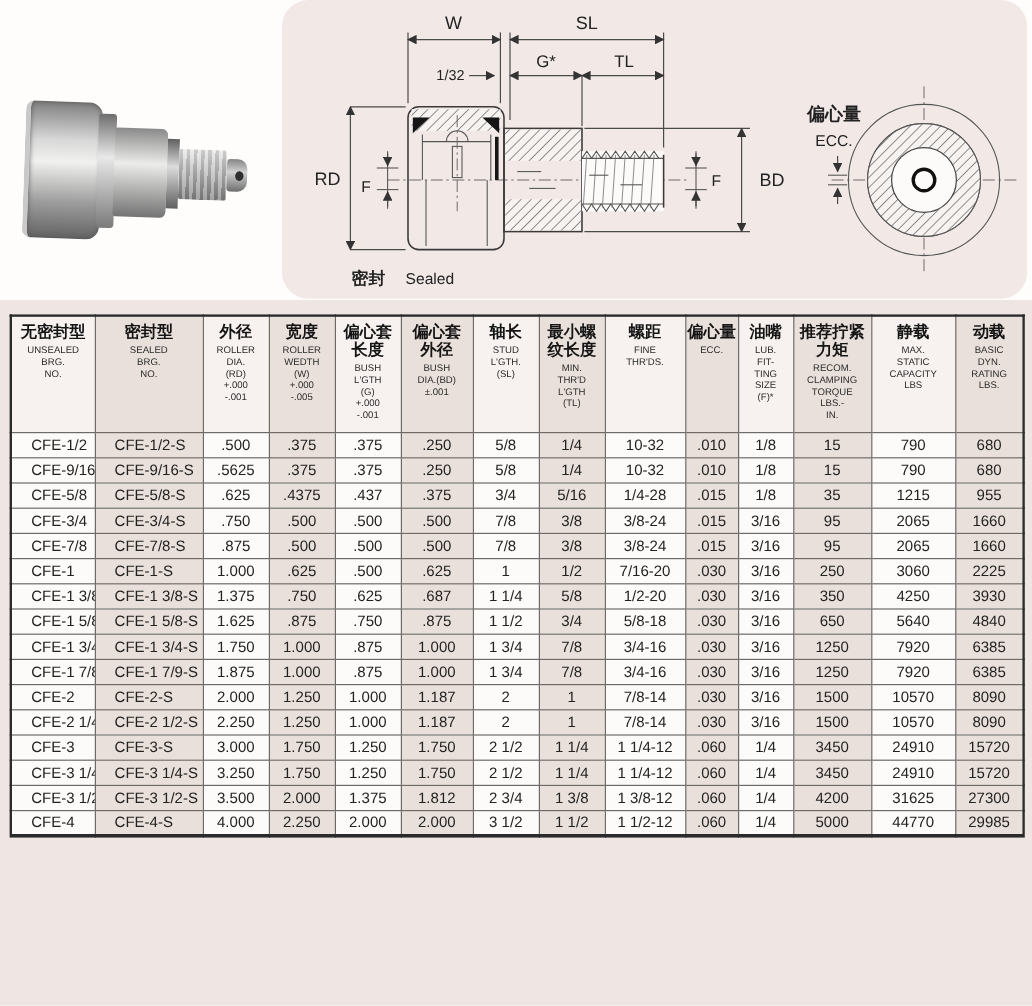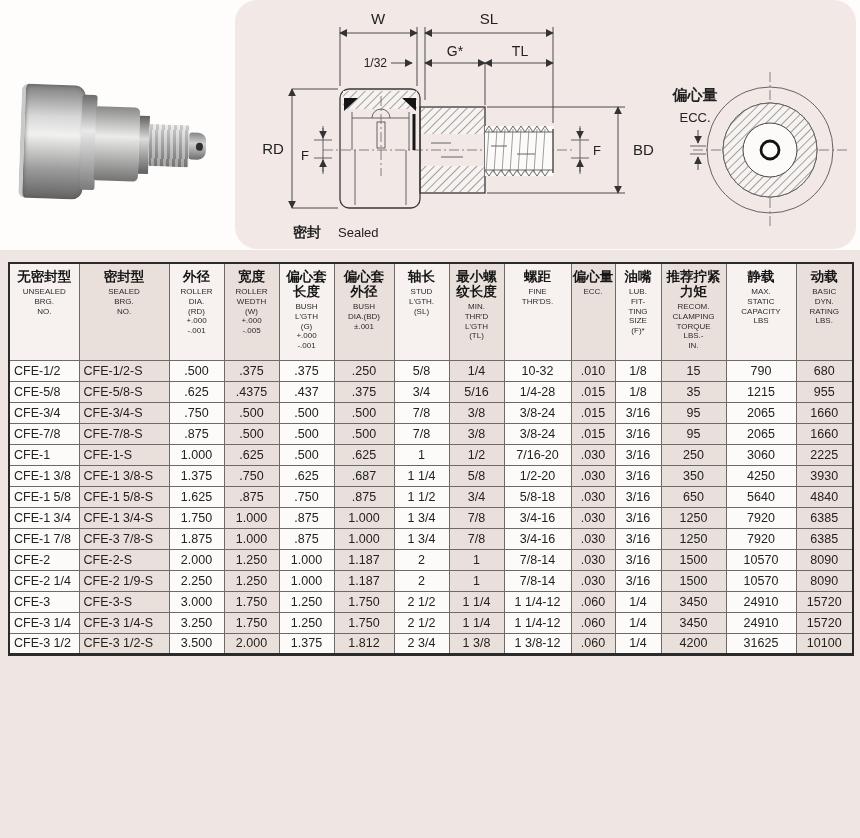--- a/index.html
+++ b/index.html
@@ -44,21 +44,21 @@
   table.spec {
     position:absolute; left:8px; top:12px;
     border-collapse:collapse; table-layout:fixed; width:844px;
     background:#fcfbfa; border:2px solid #2b2b2b; border-bottom-width:3px;
   }
   .spec th, .spec td { border:1px solid #6e6a68; overflow:hidden; }
   .spec thead tr { height:97px; }
   .spec th { vertical-align:top; padding:5px 1px 0 1px; background:#f7f2f0; font-weight:normal; }
   .spec tbody tr { height:21px; }
   .spec td { font-size:12.5px; text-align:center; padding:0 1px; white-space:nowrap; color:#222; }
-  .spec td.left { text-align:left; padding-left:4px; }
+  .spec td.left { text-align:left; padding-left:16px; }
   .spec th.tint, .spec td.tint { background:#eae0db; }
   .zh { font-size:13.5px; font-weight:700; line-height:1.12; white-space:pre-line; color:#151515; }
   .en { font-size:8px; line-height:1.22; margin-top:3px; white-space:pre-line; color:#2b2b2b; letter-spacing:0; }
 
   
   .ln   { stroke:#3a3a3a; stroke-width:1.3; fill:none; }
   .thin { stroke:#555; stroke-width:0.9; fill:none; }
   .dim  { stroke:#4a4a4a; stroke-width:1; fill:none; }
   .cl   { stroke:#666; stroke-width:0.8; fill:none; stroke-dasharray:10 3 2 3; }
   .dtxt { font-family:"Liberation Sans", sans-serif; fill:#222; }
@@ -333,20 +333,36 @@
           <td>5/8</td>
           <td class="tint">1/4</td>
           <td>10-32</td>
           <td class="tint">.010</td>
           <td>1/8</td>
           <td class="tint">15</td>
           <td>790</td>
           <td class="tint">680</td>
         </tr>
         <tr>
+          <td class="left">CFE-9/16</td>
+          <td class="tint left">CFE-9/16-S</td>
+          <td>.5625</td>
+          <td class="tint">.375</td>
+          <td>.375</td>
+          <td class="tint">.250</td>
+          <td>5/8</td>
+          <td class="tint">1/4</td>
+          <td>10-32</td>
+          <td class="tint">.010</td>
+          <td>1/8</td>
+          <td class="tint">15</td>
+          <td>790</td>
+          <td class="tint">680</td>
+        </tr>
+        <tr>
           <td class="left">CFE-5/8</td>
           <td class="tint left">CFE-5/8-S</td>
           <td>.625</td>
           <td class="tint">.4375</td>
           <td>.437</td>
           <td class="tint">.375</td>
           <td>3/4</td>
           <td class="tint">5/16</td>
           <td>1/4-28</td>
           <td class="tint">.015</td>
@@ -446,21 +462,21 @@
           <td class="tint">7/8</td>
           <td>3/4-16</td>
           <td class="tint">.030</td>
           <td>3/16</td>
           <td class="tint">1250</td>
           <td>7920</td>
           <td class="tint">6385</td>
         </tr>
         <tr>
           <td class="left">CFE-1 7/8</td>
-          <td class="tint left">CFE-3 7/8-S</td>
+          <td class="tint left">CFE-1 7/9-S</td>
           <td>1.875</td>
           <td class="tint">1.000</td>
           <td>.875</td>
           <td class="tint">1.000</td>
           <td>1 3/4</td>
           <td class="tint">7/8</td>
           <td>3/4-16</td>
           <td class="tint">.030</td>
           <td>3/16</td>
           <td class="tint">1250</td>
@@ -478,21 +494,21 @@
           <td class="tint">1</td>
           <td>7/8-14</td>
           <td class="tint">.030</td>
           <td>3/16</td>
           <td class="tint">1500</td>
           <td>10570</td>
           <td class="tint">8090</td>
         </tr>
         <tr>
           <td class="left">CFE-2 1/4</td>
-          <td class="tint left">CFE-2 1/9-S</td>
+          <td class="tint left">CFE-2 1/2-S</td>
           <td>2.250</td>
           <td class="tint">1.250</td>
           <td>1.000</td>
           <td class="tint">1.187</td>
           <td>2</td>
           <td class="tint">1</td>
           <td>7/8-14</td>
           <td class="tint">.030</td>
           <td>3/16</td>
           <td class="tint">1500</td>
@@ -538,17 +554,33 @@
           <td class="tint">2.000</td>
           <td>1.375</td>
           <td class="tint">1.812</td>
           <td>2 3/4</td>
           <td class="tint">1 3/8</td>
           <td>1 3/8-12</td>
           <td class="tint">.060</td>
           <td>1/4</td>
           <td class="tint">4200</td>
           <td>31625</td>
-          <td class="tint">10100</td>
+          <td class="tint">27300</td>
+        </tr>
+        <tr>
+          <td class="left">CFE-4</td>
+          <td class="tint left">CFE-4-S</td>
+          <td>4.000</td>
+          <td class="tint">2.250</td>
+          <td>2.000</td>
+          <td class="tint">2.000</td>
+          <td>3 1/2</td>
+          <td class="tint">1 1/2</td>
+          <td>1 1/2-12</td>
+          <td class="tint">.060</td>
+          <td>1/4</td>
+          <td class="tint">5000</td>
+          <td>44770</td>
+          <td class="tint">29985</td>
         </tr>
       </tbody>
   </table>
 </div>
 
 </body></html>

